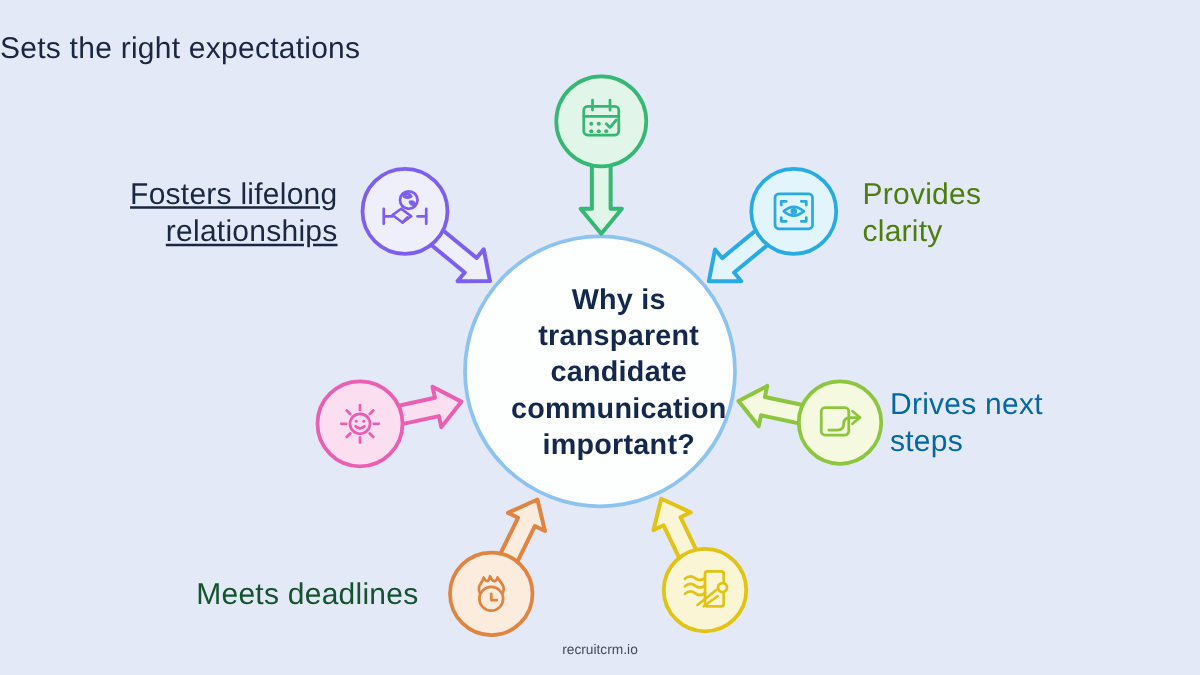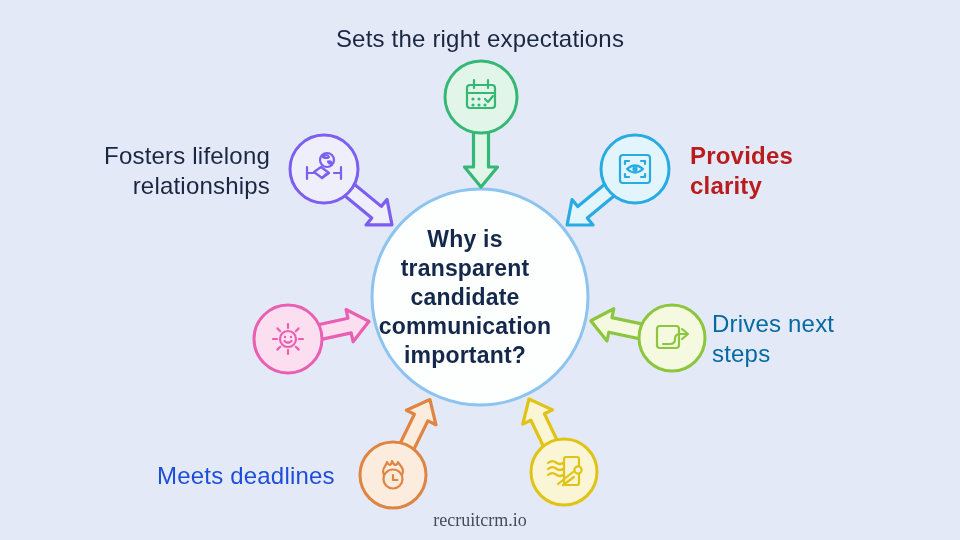--- a/index.html
+++ b/index.html
@@ -13,34 +13,34 @@
   .node .arrow{fill:var(--f);stroke:var(--c);stroke-width:3.2;stroke-linejoin:round;}
   .node .bubble{fill:var(--f);stroke:var(--c);stroke-width:3;}
   .node .icon{stroke:var(--c);fill:none;stroke-width:2.2;stroke-linecap:round;stroke-linejoin:round;}
   .node .icon .dot{fill:var(--c);stroke:none;}
   .node .icon .knob{fill:var(--f);stroke:var(--c);}
   .label{
     position:absolute;font-size:24px;line-height:30px;letter-spacing:0.2px;
   }
   .label.center-text{
     left:372px;top:189px;width:216px;height:216px;
-    display:flex;align-items:center;justify-content:flex-start;text-align:center;
+    display:flex;align-items:center;justify-content:flex-end;text-align:center;
     font-weight:bold;font-size:23px;line-height:29px;
   }
   .label.center-text span{display:block;width:186px;}
-  .lbl-top{left:0;right:0;top:24px;text-align:center;}
+  .lbl-top{left:0;right:0;top:24px;}
   .lbl-fosters{right:690px;top:141px;width:185px;text-align:right;}
   .lbl-provides{left:690px;top:141px;width:140px;text-align:left;}
   .lbl-creates{right:727px;top:309px;width:215px;text-align:right;}
   .lbl-drives{left:712px;top:309px;width:145px;text-align:left;}
   .lbl-meets{left:157px;top:461px;}
   .lbl-promotes{left:622px;top:461px;}
   .footer{
     position:absolute;left:0;right:0;top:512px;text-align:center;
-    font-size:18px;line-height:16px;font-family:Liberation Serif, serif;
+    font-size:11px;line-height:16px;
   }
 </style>
 </head>
 <body style="background: rgb(228, 233, 248);">
 
 <div class="stage">
 <svg width="960" height="540" viewBox="0 0 960 540">
 
   <circle class="center-circle" cx="480" cy="297" r="108" style="--f: #fdfefe; --c: #8cc4ef;"></circle>
 
@@ -140,24 +140,24 @@
     </g>
   </g>
 </svg>
 
 <div class="label center-text" style="color: rgb(20, 40, 75);">
   <span>Why is transparent candidate communication important?</span>
 </div>
 
 <div class="label lbl-top" style="color: rgb(26, 39, 66);">Sets the right expectations</div>
 
-<div class="label lbl-fosters" style="color: rgb(26, 39, 66);">Fosters lifelong relationships</div>
+<div class="label lbl-fosters" style="color: rgb(26, 39, 66); text-decoration: underline;">Fosters lifelong relationships</div>
 
-<div class="label lbl-provides" style="color: #b91c1c; font-weight: bold;">Provides clarity</div>
+<div class="label lbl-provides" style="color: #4d7c0f;">Provides clarity</div>
 
 
 <div class="label lbl-drives" style="color: #0369a1;">Drives next steps</div>
 
-<div class="label lbl-meets" style="color: #1d4ed8;">Meets deadlines</div>
+<div class="label lbl-meets" style="color: #14532d;">Meets deadlines</div>
 
 
 <div class="footer" style="color: rgb(69, 75, 87);">recruitcrm.io</div>
 </div>
 
 </body></html>

